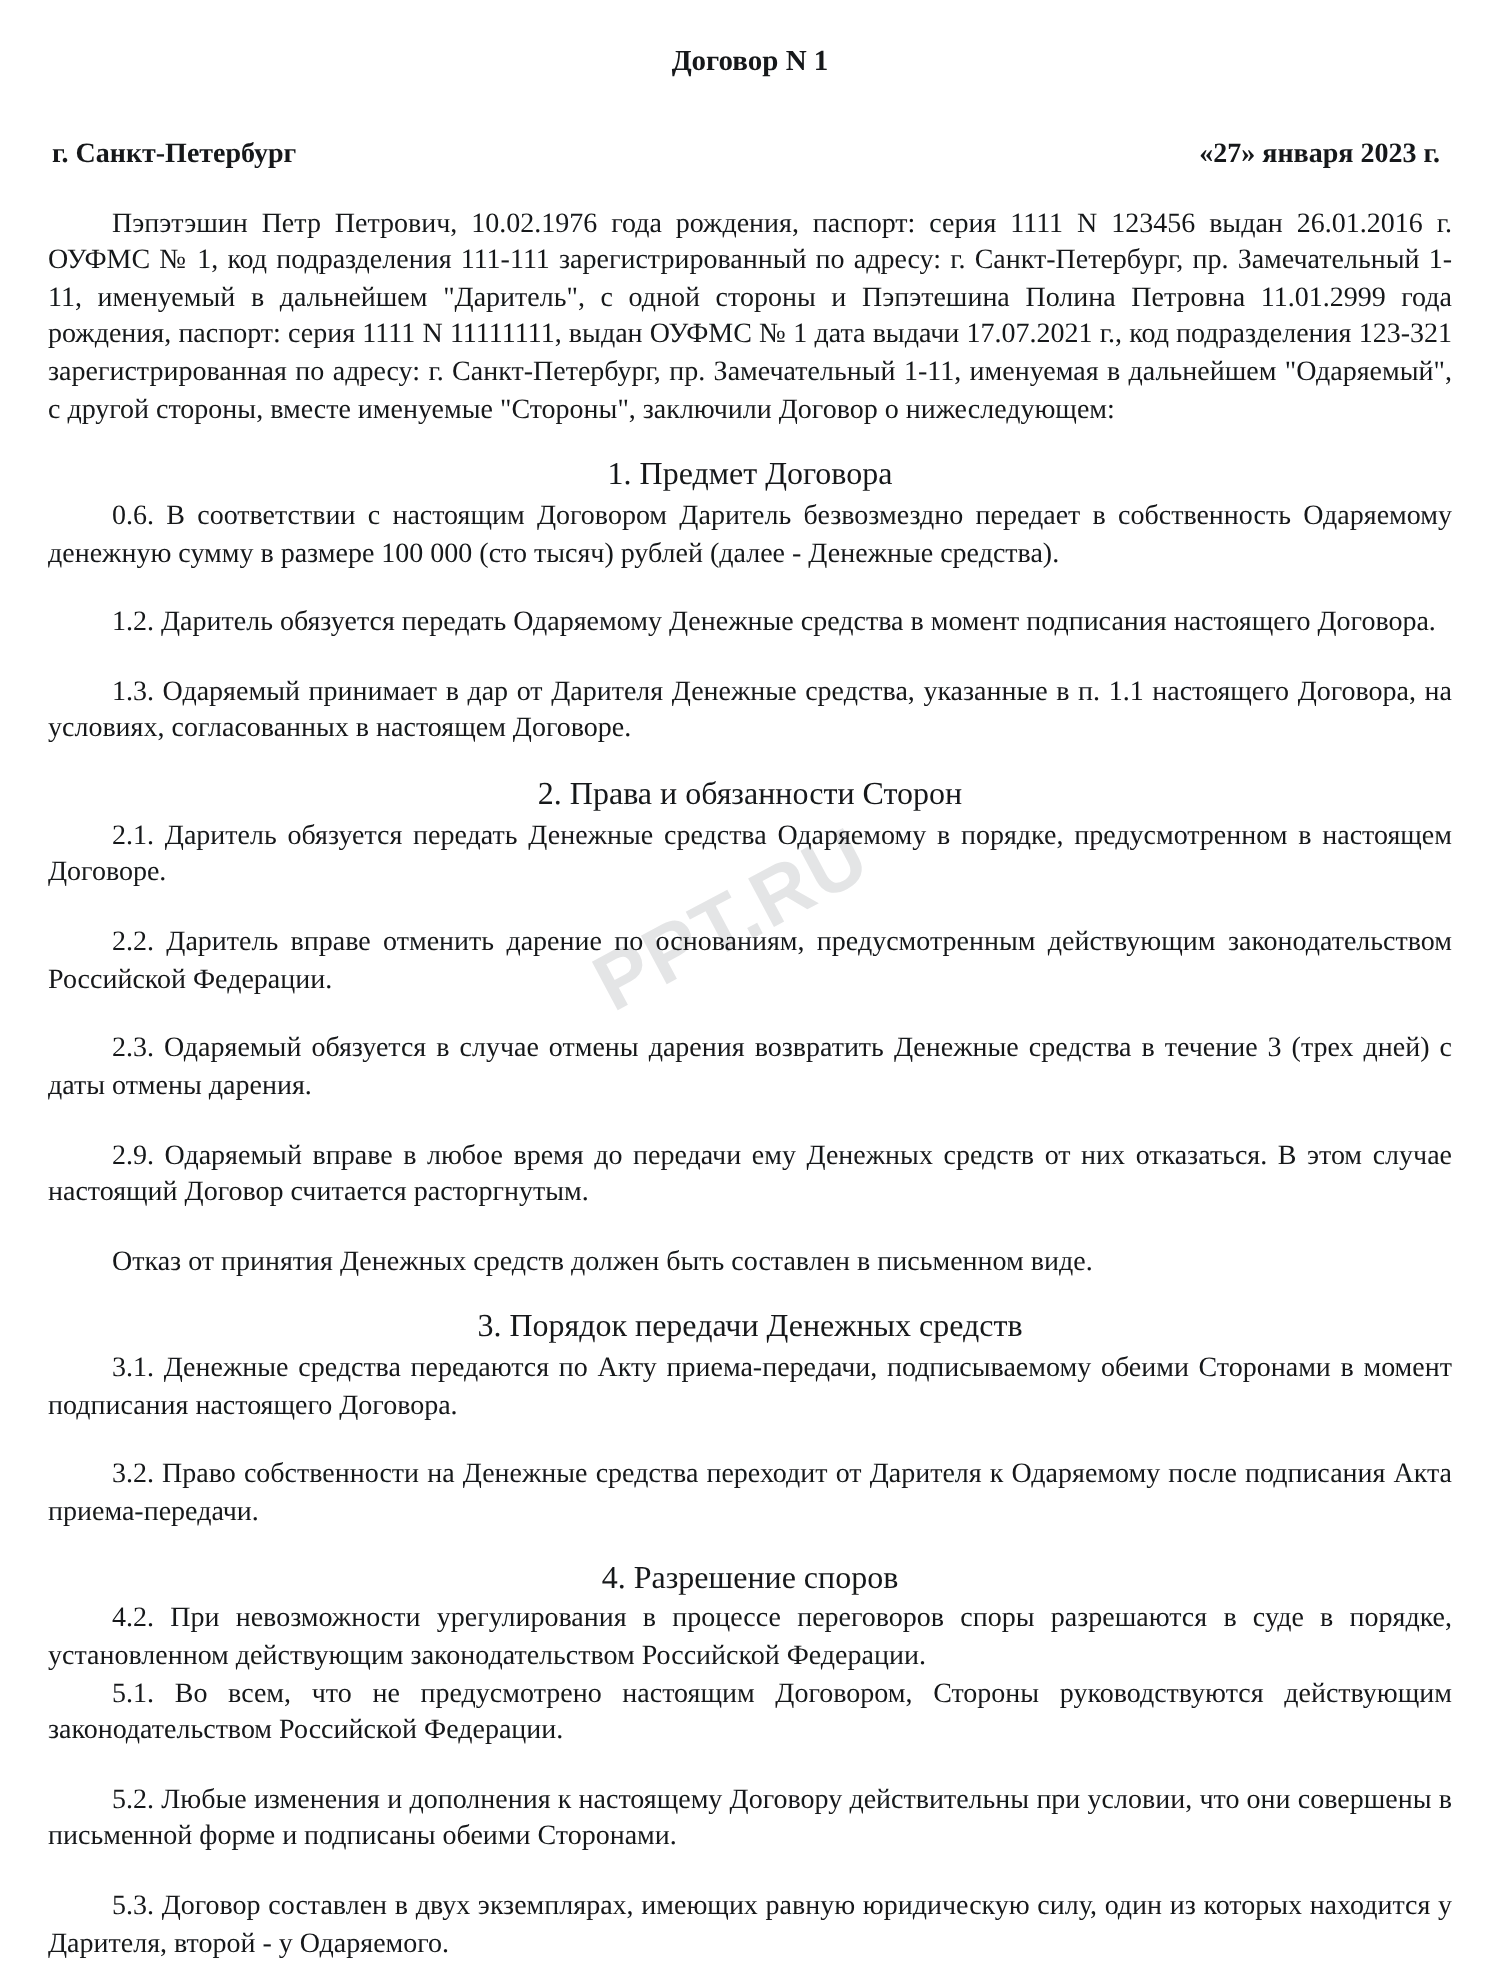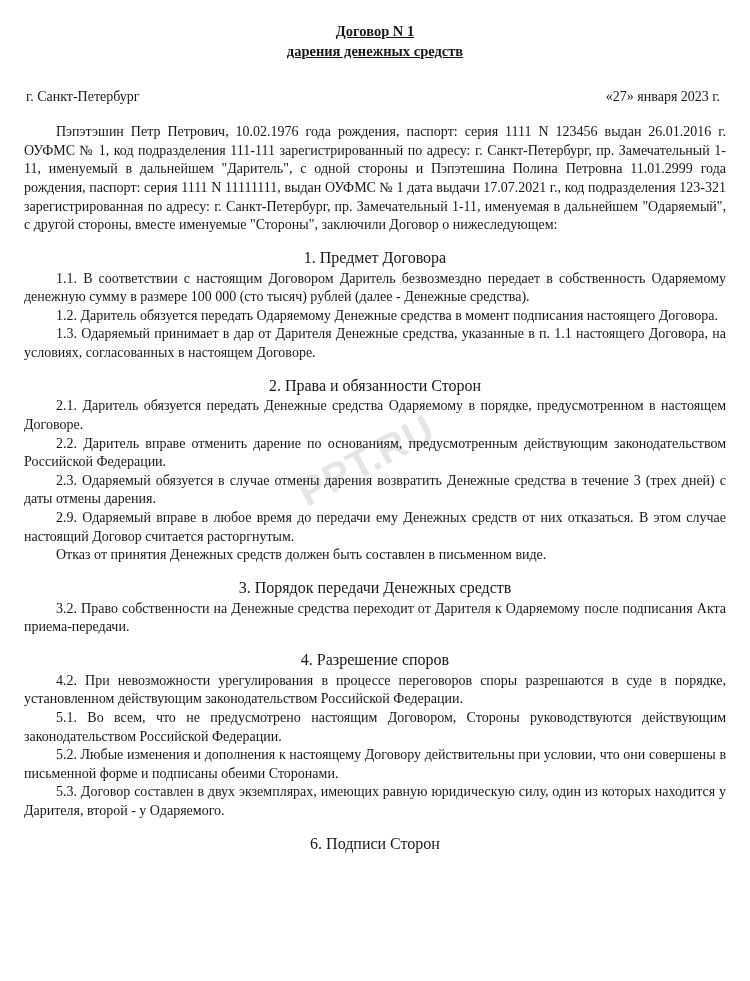--- a/index.html
+++ b/index.html
@@ -44,32 +44,32 @@
     pointer-events: none;
   }
 
   
   .doc-title {
     text-align: center;
     font-weight: 700;
     font-size: 14.5px;
     line-height: 1.35;
     margin: 0;
-    text-decoration: underline;
   }
   .doc-title .line2 { display: block; }
 
   
   .placedate {
     display: flex;
     justify-content: space-between;
     align-items: baseline;
     font-size: 14px;
     margin-top: 28px;
     padding: 0 6px 0 2px;
+    font-weight: bold;
   }
 
   
   p.para {
     font-size: 14px;
     line-height: 1.33;
     text-align: justify;
     margin: 0;
     text-indent: 32px;
     hyphens: none;
@@ -77,21 +77,21 @@
   p.para.first { margin-top: 18px; }
 
   h2.section {
     text-align: center;
     font-size: 16px;
     font-weight: 400;
     margin: 13px 0 1px 0;
     line-height: 1.3;
   }
 
-  .block p.para + p.para { margin-top: 0; }
+  .block p.para + p.para { margin-top: 16px; }
 
   
   .sig-wrap { margin-top: 12px; }
   h2.section.sig-heading { margin-bottom: 14px; }
 
   table.sig {
     width: 706px;
     margin: 0 auto;
     border-collapse: collapse;
     table-layout: fixed;
@@ -102,48 +102,48 @@
 <body>
 
 <div class="page">
 
   <div class="watermark">PPT.RU</div>
 
   <div class="content">
 
     <div class="doc-title">
       <span>Договор N 1</span>
-      <span class="line2">дарения денежных средств</span>
     </div>
 
     <div class="placedate">
       <span>г. Санкт-Петербург</span>
       <span>«27» января 2023 г.</span>
     </div>
 
     <p class="para first">Пэпэтэшин Петр Петрович, 10.02.1976 года рождения, паспорт: серия 1111 N 123456 выдан 26.01.2016 г. ОУФМС № 1, код подразделения 111-111 зарегистрированный по адресу: г. Санкт-Петербург, пр. Замечательный 1-11, именуемый в дальнейшем "Даритель", с одной стороны и Пэпэтешина Полина Петровна 11.01.2999 года рождения, паспорт: серия 1111 N 11111111, выдан ОУФМС № 1 дата выдачи 17.07.2021 г., код подразделения 123-321 зарегистрированная по адресу: г. Санкт-Петербург, пр. Замечательный 1-11, именуемая в дальнейшем "Одаряемый", с другой стороны, вместе именуемые "Стороны", заключили Договор о нижеследующем:</p>
 
     <div class="block">
       <h2 class="section">1. Предмет Договора</h2>
-      <p class="para">1.1. В соответствии с настоящим Договором Даритель безвозмездно передает в собственность Одаряемому денежную сумму в размере 100 000 (сто тысяч) рублей (далее - Денежные средства).</p>
+      <p class="para">0.6. В соответствии с настоящим Договором Даритель безвозмездно передает в собственность Одаряемому денежную сумму в размере 100 000 (сто тысяч) рублей (далее - Денежные средства).</p>
       <p class="para">1.2. Даритель обязуется передать Одаряемому Денежные средства в момент подписания настоящего Договора.</p>
       <p class="para">1.3. Одаряемый принимает в дар от Дарителя Денежные средства, указанные в п. 1.1 настоящего Договора, на условиях, согласованных в настоящем Договоре.</p>
     </div>
 
     <div class="block">
       <h2 class="section">2. Права и обязанности Сторон</h2>
       <p class="para">2.1. Даритель обязуется передать Денежные средства Одаряемому в порядке, предусмотренном в настоящем Договоре.</p>
       <p class="para">2.2. Даритель вправе отменить дарение по основаниям, предусмотренным действующим законодательством Российской Федерации.</p>
       <p class="para">2.3. Одаряемый обязуется в случае отмены дарения возвратить Денежные средства в течение 3 (трех дней) с даты отмены дарения.</p>
       <p class="para">2.9. Одаряемый вправе в любое время до передачи ему Денежных средств от них отказаться. В этом случае настоящий Договор считается расторгнутым.</p>
       <p class="para">Отказ от принятия Денежных средств должен быть составлен в письменном виде.</p>
     </div>
 
     <div class="block">
       <h2 class="section">3. Порядок передачи Денежных средств</h2>
+      <p class="para">3.1. Денежные средства передаются по Акту приема-передачи, подписываемому обеими Сторонами в момент подписания настоящего Договора.</p>
       <p class="para">3.2. Право собственности на Денежные средства переходит от Дарителя к Одаряемому после подписания Акта приема-передачи.</p>
     </div>
 
     <div class="block">
       <h2 class="section">4. Разрешение споров</h2>
       <p class="para">4.2. При невозможности урегулирования в процессе переговоров споры разрешаются в суде в порядке, установленном действующим законодательством Российской Федерации.</p>
     </div>
 
     <div class="block">
       <p class="para">5.1. Во всем, что не предусмотрено настоящим Договором, Стороны руководствуются действующим законодательством Российской Федерации.</p>

